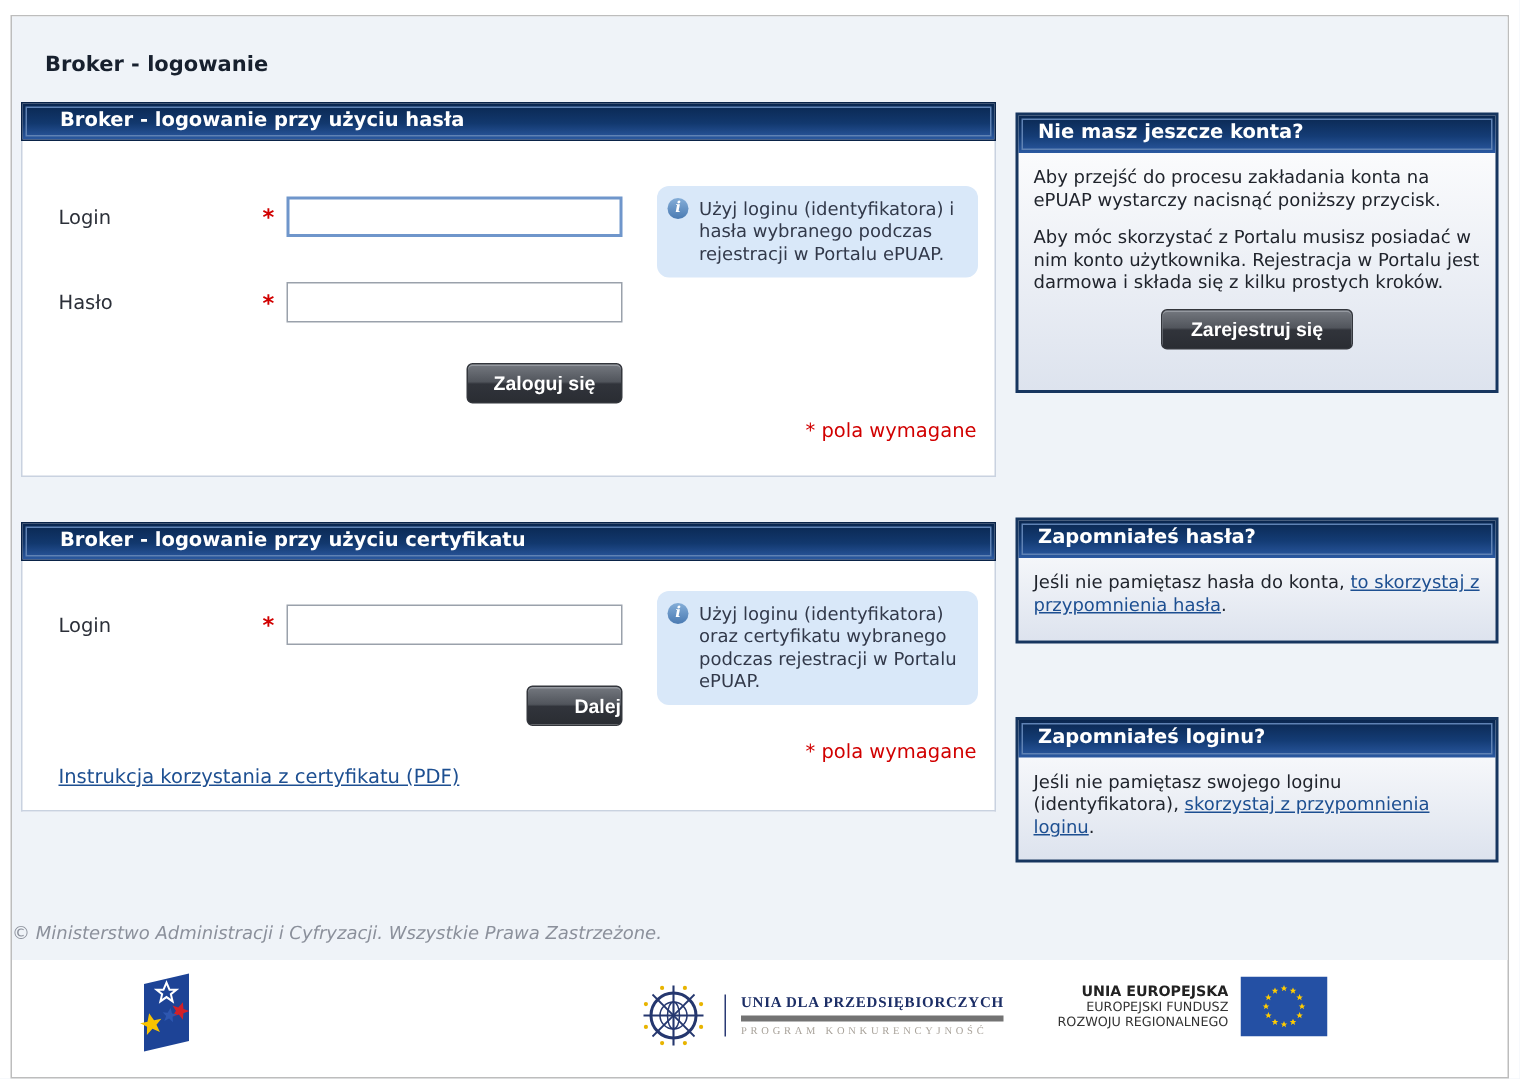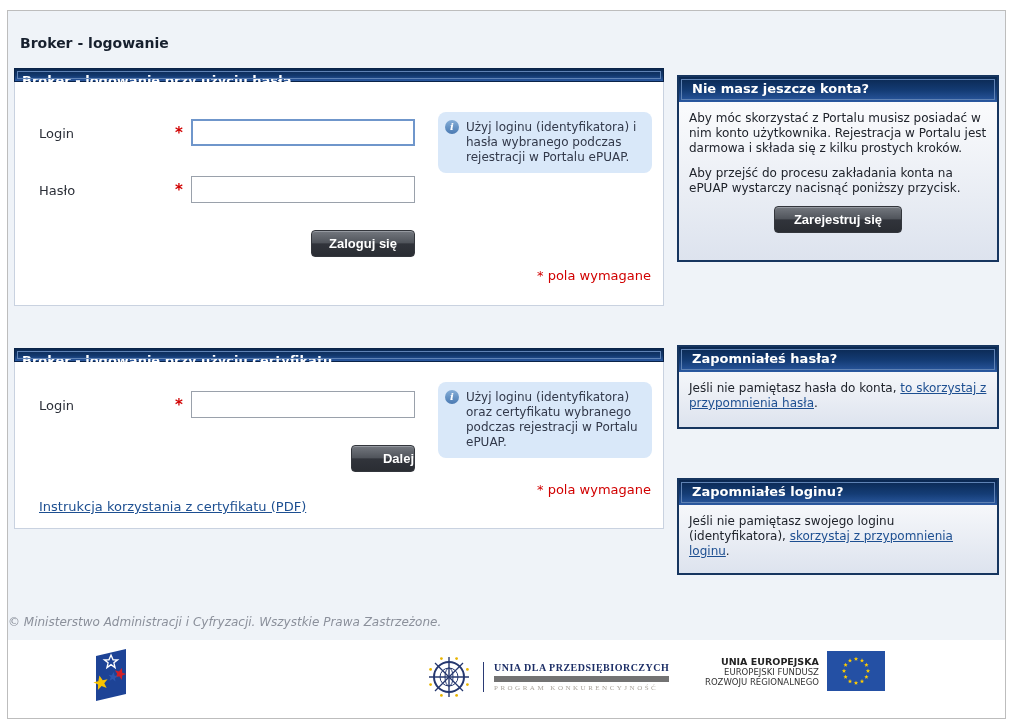--- a/index.html
+++ b/index.html
@@ -12,28 +12,28 @@
   }
   .frame {
     position: absolute; left:7px; top:10px; width:999px; height:709px;
     border:1px solid #bdbdbd; background:#ffffff;
   }
   .frame-light {
     position:absolute; left:0; top:0; width:100%; height:629px;
     background:#eff3f8;
   }
   .page-title {
-    position:absolute; left:12px; top:24px;
+    position:absolute; left:22px; top:24px;
     font-size:14px; font-weight:bold; color:#17202e;
   }
   
   .panel { position:absolute; }
   .panel-header {
-    position:relative; height:14px; line-height:24px;
-    padding-left:7px; color:#fff; font-size:13px; font-weight:bold;
+    position:relative; height:26px; line-height:24px;
+    padding-left:25px; color:#fff; font-size:13px; font-weight:bold;
     background: linear-gradient(to bottom, #0a2750 0%, #12386e 55%, #2b59a1 100%);
     border:1px solid #0a2348;
   }
   .panel-header::before {
     content:""; position:absolute; left:2px; top:2px; right:2px; bottom:2px;
     border:1px solid #5f82b4; pointer-events:none;
   }
   .panel-body {
     position:relative; background:#ffffff;
     border:1px solid #c9d2e0; border-top:none;
@@ -88,21 +88,21 @@
   .copyright {
     position:absolute; left:0; top:604px; width:100%;
     text-align:left; font-style:italic; font-size:12px; color:#8b909b;
   }
   .logo { position:absolute; display:flex; align-items:center; }
   .logo-ig-text { margin-left:8px; }
   .logo-ig-l1, .logo-ig-l2 { font-size:13.5px; font-weight:bold; color:#111; letter-spacing:0.3px; line-height:15px; }
   .logo-ig-sub { font-size:6.8px; color:#8a8a8a; margin-top:2px; letter-spacing:0.4px; }
   .logo-up-text { margin-left:10px; padding-left:10px; border-left:1px solid #2a3a74; }
   .logo-up-l1 { font-family:"Liberation Serif","DejaVu Serif",serif; font-size:10px; font-weight:bold; color:#1c2e66; letter-spacing:0.5px; }
-  .logo-up-l2 { font-family:"Liberation Serif","DejaVu Serif",serif; font-size:7px; color:#a9a39b; letter-spacing:2.5px; border-top:6px solid #737373; margin-top:3px; padding-top:2px; }
+  .logo-up-l2 { font-family:"Liberation Serif","DejaVu Serif",serif; font-size:7px; color:#a9a39b; letter-spacing:2.5px; border-top:4px solid #737373; margin-top:3px; padding-top:2px; }
   .logo-eu-text { text-align:right; margin-right:8px; }
   .logo-eu-l1 { font-size:9.5px; font-weight:bold; color:#222; }
   .logo-eu-l2, .logo-eu-l3 { font-size:8.5px; color:#333; }
 </style>
 </head>
 <body>
 
 <svg width="0" height="0" style="position:absolute" aria-hidden="true">
   <defs>
     <path id="st" d="M0,-2.3 L0.68,-0.71 2.19,-0.71 0.97,0.27 1.35,1.86 0,0.9 -1.35,1.86 -0.97,0.27 -2.19,-0.71 -0.68,-0.71 Z"></path>
@@ -144,22 +144,22 @@
         <span>Użyj loginu (identyfikatora) oraz certyfikatu wybranego podczas rejestracji w Portalu ePUAP.</span>
       </div>
       <span class="req-note" style="right:12px; top:120px;">* pola wymagane</span>
       <a class="link pdf-link" style="left:24px; top:137px;" href="#">Instrukcja korzystania z certyfikatu (PDF)</a>
     </div>
   </div>
 
   <div class="side-panel" style="left:669px; top:64px; width:322px; height:187px;">
     <div class="side-header">Nie masz jeszcze konta?</div>
     <div class="side-body">
+      <p>Aby przejść do procesu zakładania konta na ePUAP wystarczy nacisnąć poniższy przycisk.</p>
       <p>Aby móc skorzystać z Portalu musisz posiadać w nim konto użytkownika. Rejestracja w Portalu jest darmowa i składa się z kilku prostych kroków.</p>
-      <p>Aby przejść do procesu zakładania konta na ePUAP wystarczy nacisnąć poniższy przycisk.</p>
       <button class="btn btn-flow" style="width:128px; height:27px;">Zarejestruj się</button>
     </div>
   </div>
 
   <div class="side-panel" style="left:669px; top:334px; width:322px; height:84px;">
     <div class="side-header">Zapomniałeś hasła?</div>
     <div class="side-body">
       <span>Jeśli nie pamiętasz hasła do konta, </span><a class="link" href="#">to skorzystaj z przypomnienia hasła</a><span>.</span>
     </div>
   </div>

